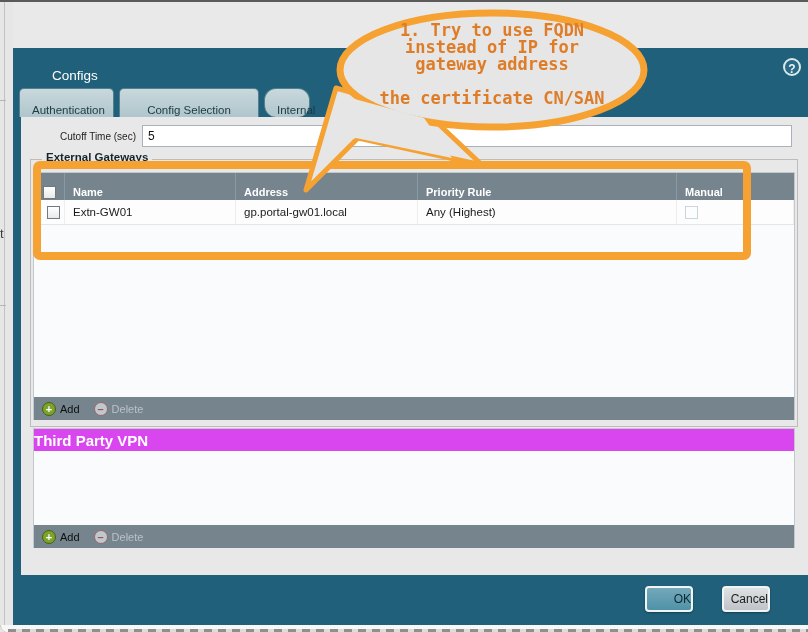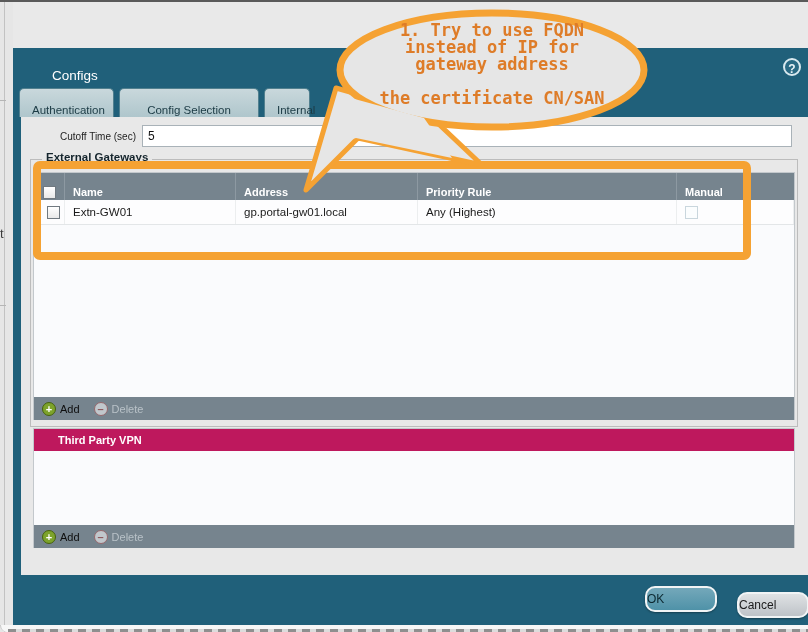--- a/index.html
+++ b/index.html
@@ -24,21 +24,21 @@
   .help-icon{position:absolute;left:783px;top:58px;width:18px;height:18px;border-radius:50%;
     border:2px solid #d9e9ef;color:#eaf4f8;font-size:12px;font-weight:bold;text-align:center;
     line-height:18px;box-sizing:border-box;background:#2a6a84;}
 
   
   .tab{position:absolute;top:88px;height:29px;background:linear-gradient(#c9d8dc,#afc6cc);
     border:1px solid #51808f;border-bottom:none;border-radius:5px 5px 0 0;box-sizing:border-box;
     font-size:11.5px;color:#1b3a44;text-align:center;line-height:27px;padding:8px 12px;}
   .tab1{left:19px;width:95px;}
   .tab2{left:119px;width:140px;}
-  .tab3{left:264px;width:46px;}
+  .tab3{left:264px;width:46px;border-radius:12px;}
 
   
   .dlg-body{position:absolute;left:21px;top:117px;width:787px;height:458px;background:#e8e8e8;}
 
   .cutoff-label{position:absolute;left:36px;top:131px;width:100px;text-align:right;
     font-size:10px;color:#1d1d1d;}
   .cutoff-input{position:absolute;left:142px;top:125px;width:650px;height:22px;box-sizing:border-box;
     border:1px solid #a9b2b8;background:#ffffff;font-size:12px;color:#111;padding:0 5px;
     font-family:"Liberation Sans",sans-serif;}
 
@@ -76,31 +76,31 @@
     font-weight:bold;font-size:11px;box-sizing:border-box;}
   .add-ic{background:#7da32b;border:1px solid #46610f;color:#ffffff;}
   .del-ic{background:#ffffff;border:1px solid #b05050;color:#a33030;opacity:.55;}
   .btn.disabled{color:#b9c2c8;}
   .egw-bar{left:34px;top:397px;width:760px;height:23px;}
   .tpv-bar{left:34px;top:525px;width:760px;height:23px;}
 
   
   .tpv-box{position:absolute;left:33px;top:428px;width:762px;height:120px;background:#fafbfd;
     border:1px solid #c3c8cc;box-sizing:border-box;}
-  .tpv-header{position:absolute;left:0;top:0;width:100%;height:22px;background:#be185d;
-    color:#fff;font-size:11px;font-weight:bold;display:flex;align-items:center;padding-left:24px;
+  .tpv-header{position:absolute;left:0;top:0;width:100%;height:22px;background:#d946ef;
+    color:#fff;font-size:15px;font-weight:bold;display:flex;align-items:center;padding-left:0;
     box-sizing:border-box;}
 
   
   .dlg-footer{position:absolute;left:13px;top:575px;width:795px;height:50px;background:#20607a;}
-  .ok-btn,.cancel-btn{position:absolute;top:586px;width:72px;height:26px;border-radius:10px;
-    border:2px solid #f1f4f5;font-size:12px;text-align:left;line-height:22px;box-sizing:border-box;
+  .ok-btn,.cancel-btn{position:absolute;top:586px;width:48px;height:26px;border-radius:4px;
+    border:2px solid #f1f4f5;font-size:12px;text-align:right;line-height:22px;box-sizing:border-box;
     box-shadow:0 1px 2px rgba(0,0,0,.35);}
   .ok-btn{left:645px;background:linear-gradient(#74a8ba,#4f92a8);color:#0c2830;}
-  .cancel-btn{left:737px;background:linear-gradient(#dfe2e4,#bec3c8);color:#1c1c1c;margin-top:6px;}
+  .cancel-btn{left:722px;background:linear-gradient(#dfe2e4,#bec3c8);color:#1c1c1c;}
 
   
   .overlay{position:absolute;left:0;top:0;width:808px;height:632px;pointer-events:none;}
   .bubble-text{position:absolute;left:332px;top:22px;width:320px;text-align:center;
     font-family:"DejaVu Sans Mono",monospace;font-weight:bold;font-size:17px;line-height:17px;
     color:#de7c28;pointer-events:none;}
   .bubble-text div{height:17px;}
 </style>
 </head>
 <body>

